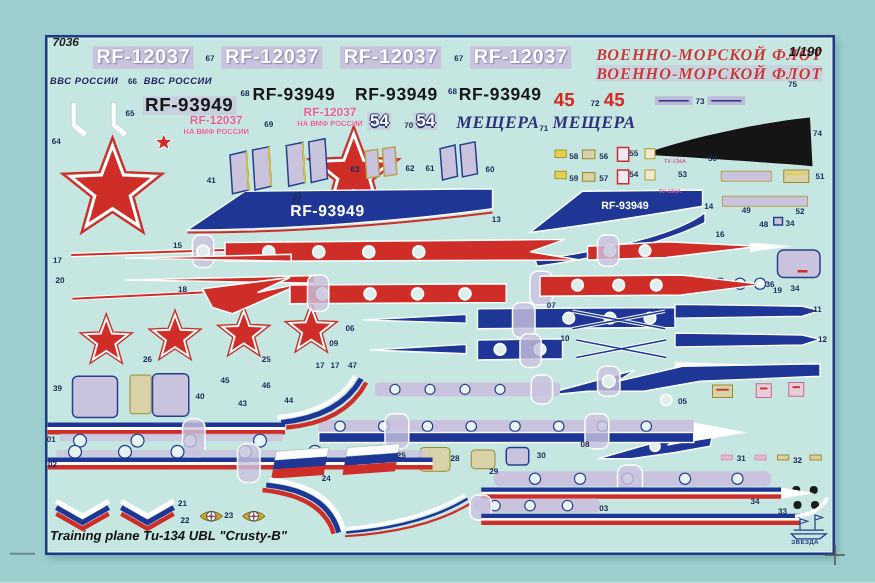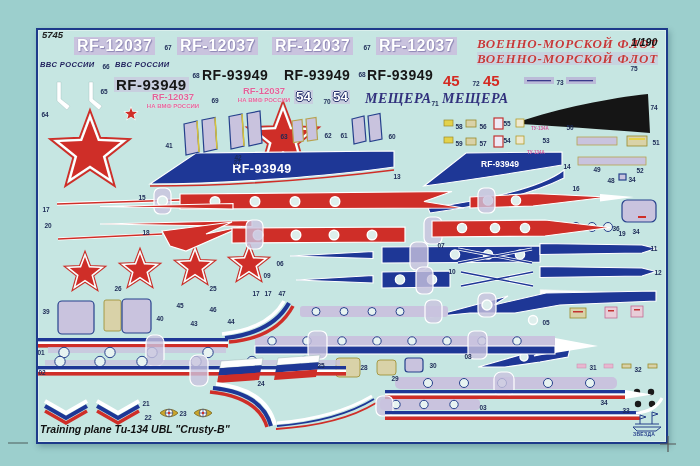--- a/index.html
+++ b/index.html
@@ -342,21 +342,21 @@
       <path d="M635,424 H659 M640,424 V415 L646,417 L640,419 M652,424 V412 L658,414 L652,416"></path>
     </g>
     <g stroke="#555" stroke-width="1.2">
       <path d="M660,444 H676 M668,436 V452"></path>
     </g>
     <g stroke="#6a8886" stroke-width="1.6">
       <path d="M8,443 H28"></path>
     </g>
   </svg>
 
-  <div class="t code" style="left:42px;top:30px;">5745</div>
+  <div class="t code" style="left:42px;top:30px;">7036</div>
 
   <div class="t rf12" style="left:74px;top:37px;">RF-12037</div>
   <div class="t rf12" style="left:177px;top:37px;">RF-12037</div>
   <div class="t rf12" style="left:272px;top:37px;">RF-12037</div>
   <div class="t rf12" style="left:376px;top:37px;">RF-12037</div>
 
   <div class="t vmf" style="left:477px;top:37px;">ВОЕННО-МОРСКОЙ ФЛОТ</div>
   <div class="t vmf" style="left:477px;top:52px;background:#c9c3de88;">ВОЕННО-МОРСКОЙ ФЛОТ</div>
   <div class="t scale" style="left:631px;top:37px;">1/190</div>
 

